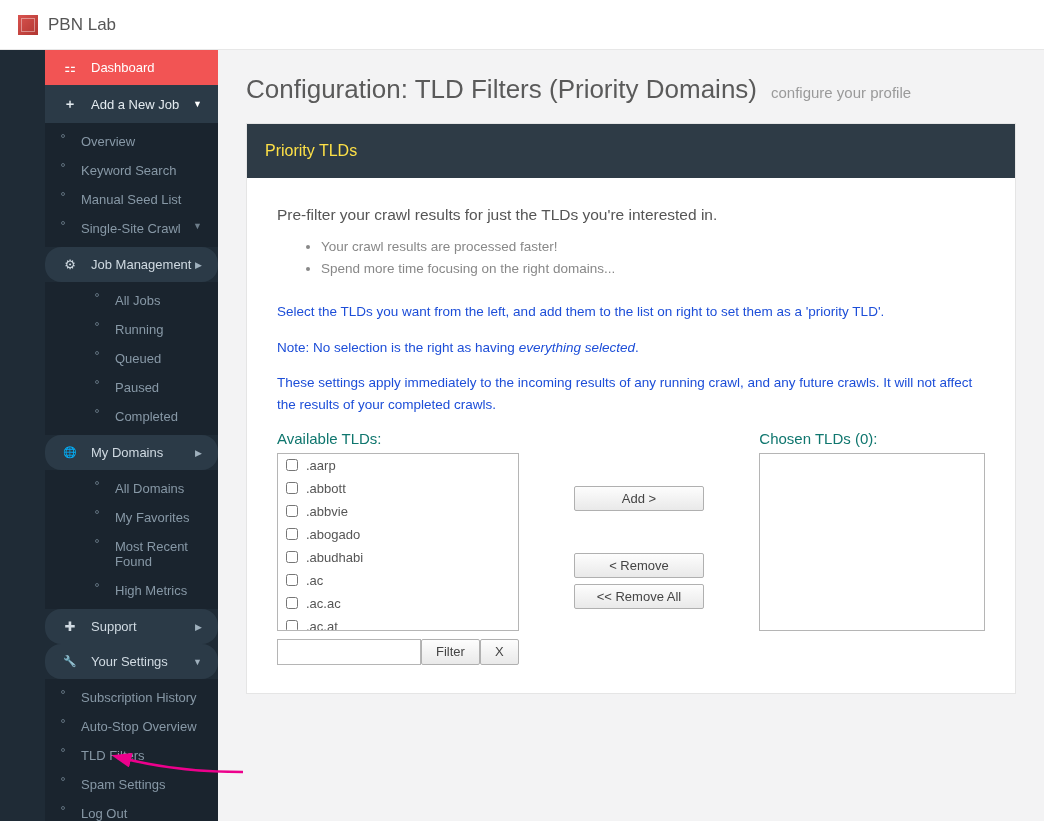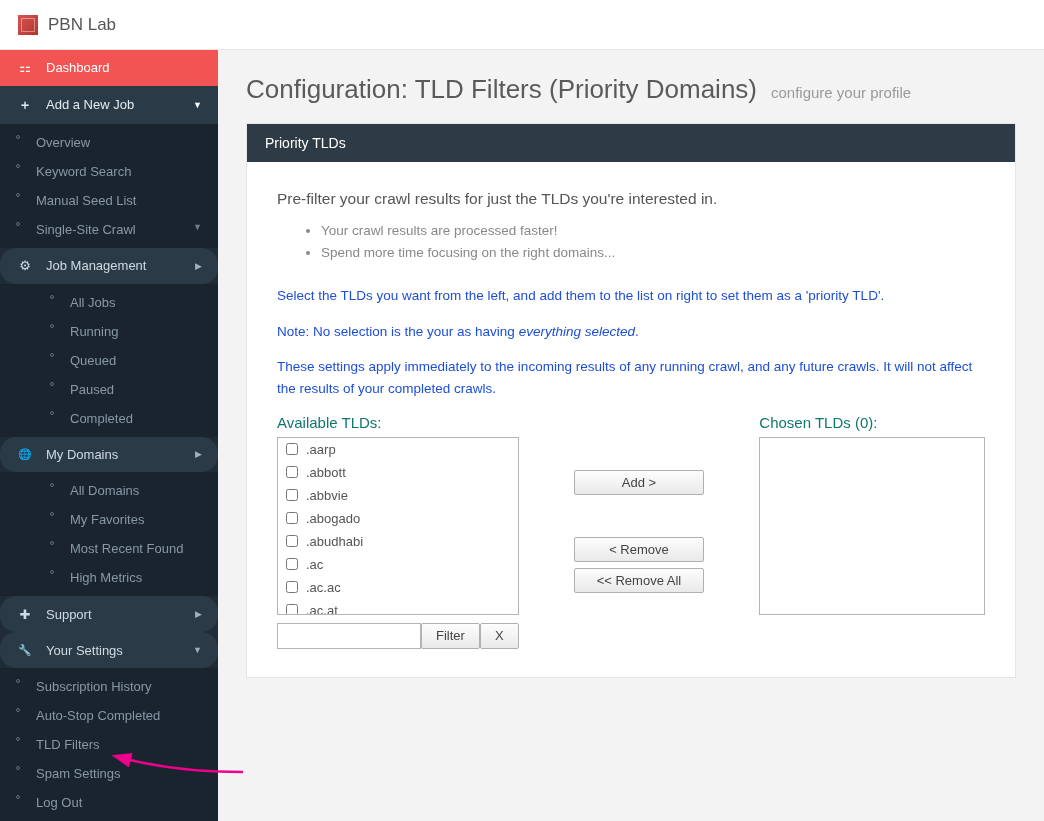--- a/index.html
+++ b/index.html
@@ -8,21 +8,21 @@
 
 .top-header { height: 50px; background: #fff; border-bottom: 1px solid #e7e7e7; display: flex; align-items: center; padding-left: 18px; }
 .logo-box { width: 20px; height: 20px; background: linear-gradient(135deg, #d9534f 0%, #b13631 100%); margin-right: 10px; position: relative; }
 .logo-box::after { content: ""; position: absolute; inset: 3px; border: 1px solid rgba(255,255,255,.4); }
 .brand { font-size: 17px; color: #555; }
 
 
 .wrap { display: flex; height: 771px; }
 
 
-.sidebar { width: 218px; background: #1f2b36; color: #8a9aa7; display: flex; flex-direction: column; font-size: 13px; }
+.sidebar { width: 218px; background: #1f2b36; color: #8a9aa7; display: flex; flex-direction: column; font-size: 13px; padding-left: 45px; }
 .nav-item { display: flex; align-items: center; padding: 10px 16px; cursor: pointer; color: #a0afbc; position: relative; }
 .nav-item.dashboard { background: #f25454; color: #fff; height: 38px; }
 .nav-item.addjob { background: #2b3a47; color: #e4ebf0; height: 38px; }
 .nav-item .ico { width: 18px; display: inline-flex; justify-content: center; margin-right: 12px; font-size: 13px; }
 .nav-item .caret { margin-left: auto; font-size: 9px; color: #7d8e9b; }
 .nav-item.dashboard .caret, .nav-item.addjob .caret { color: #fff; }
 .nav-section { background: #2b3a47; color: #d0dae2; display: flex; align-items: center; padding: 10px 16px; height: 38px; cursor: pointer; border-radius: 16px; }
 .nav-section .ico { width: 18px; display: inline-flex; justify-content: center; margin-right: 12px; }
 .nav-section .caret { margin-left: auto; font-size: 9px; color: #9fb0bd; }
 .subnav { background: #1a242e; padding: 4px 0; }
@@ -31,21 +31,21 @@
 .subnav.root .sub { padding-left: 16px; }
 .subnav.deep .sub { padding-left: 50px; }
 .subnav .sub .caret { margin-left: auto; font-size: 9px; color: #6d7d8a; }
 
 
 .main { flex: 1; background: #f3f3f4; padding: 24px 28px; overflow: auto; }
 .page-title { font-size: 26px; font-weight: 400; color: #5a5a5a; display: flex; align-items: baseline; gap: 14px; margin-bottom: 18px; }
 .page-title .subtitle { font-size: 15px; color: #9a9a9a; font-weight: 400; }
 
 .panel { background: #fff; border: 1px solid #e5e5e5; }
-.panel-head { background: #2e3b46; color: #ffffff; padding: 11px 18px; font-size: 14px; }
+.panel-head { background: #2e3b46; color: #fde047; padding: 18px 18px; font-size: 16px; }
 .panel-body { padding: 28px 30px; }
 
 .intro-h { font-size: 15.5px; color: #555; margin-bottom: 12px; }
 .intro-list { list-style: disc; padding-left: 44px; color: #888; font-size: 13.5px; line-height: 1.6; margin-bottom: 22px; }
 .para { color: #1d4ed8; font-size: 13.5px; line-height: 1.6; margin-bottom: 14px; }
 .para em { font-style: italic; }
 
 .picker { display: flex; gap: 20px; align-items: flex-start; margin-top: 14px; }
 .col-left { width: 242px; }
 .col-mid { width: 210px; display: flex; flex-direction: column; align-items: center; padding-top: 56px; }
@@ -176,21 +176,21 @@
       <span>Your Settings</span>
       <span class="caret">▼</span>
     </div>
     <div class="subnav root">
       <div class="sub">
           <span class="dot"></span>
           <span>Subscription History</span>
         </div>
       <div class="sub">
           <span class="dot"></span>
-          <span>Auto-Stop Completed</span>
+          <span>Auto-Stop Overview</span>
         </div>
       <div class="sub">
           <span class="dot"></span>
           <span>TLD Filters</span>
         </div>
       <div class="sub">
           <span class="dot"></span>
           <span>Spam Settings</span>
         </div>
       <div class="sub">
@@ -209,21 +209,21 @@
     <div class="panel">
       <div class="panel-head">Priority TLDs</div>
       <div class="panel-body">
         <div class="intro-h">Pre-filter your crawl results for just the TLDs you're interested in.</div>
         <ul class="intro-list">
           <li>Your crawl results are processed faster!</li>
           <li>Spend more time focusing on the right domains...</li>
         </ul>
         <p class="para">Select the TLDs you want from the left, and add them to the list on right to set them as a 'priority TLD'.</p>
         <p class="para">
-          <span>Note: No selection is the your as having </span><em>everything selected</em><span>.</span>
+          <span>Note: No selection is the right as having </span><em>everything selected</em><span>.</span>
         </p>
         <p class="para">These settings apply immediately to the incoming results of any running crawl, and any future crawls. It will not affect the results of your completed crawls.</p>
 
         <div class="picker">
           <div class="col-left">
             <span class="lbl">Available TLDs:</span>
             <div class="listbox" id="avail-list">
                 <div class="tld-row">
                   <input type="checkbox" style="">
                   <span>.aarp</span>

